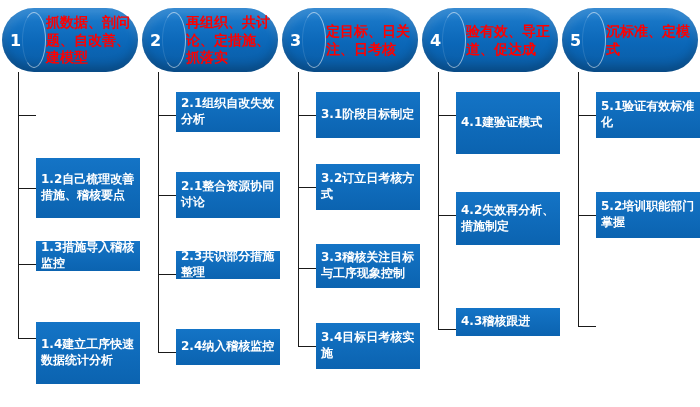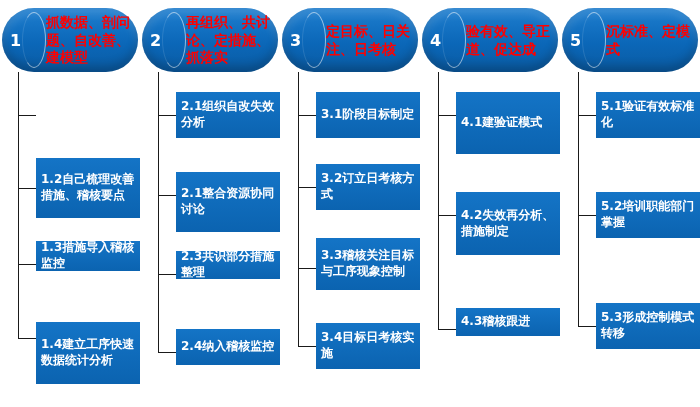--- a/index.html
+++ b/index.html
@@ -38,23 +38,23 @@
   .tk338{top:338px}.tk346{top:346px}.tk352{top:352px}
 
   .box {
     position:absolute; left:36px; width:104px;
     background:linear-gradient(180deg,#1474c6 0%, var(--box-blue,#0b63b0) 100%);
     color:#fff; font-weight:bold; font-size:12px; line-height:1.3;
     display:flex; align-items:center; padding:3px 5px;
     word-break:break-all;
   }
   .c1b1{top:92px;height:46px}.c1b2{top:158px;height:60px}.c1b3{top:241px;height:30px}.c1b4{top:322px;height:62px}
-  .c2b1{top:92px;height:46px}.c2b2{top:172px;height:60px}.c2b3{top:251px;height:28px}.c2b4{top:329px;height:36px}
-  .c3b1{top:92px;height:46px}.c3b2{top:164px;height:46px}.c3b3{top:238px;height:52px}.c3b4{top:323px;height:46px}
-  .c4b1{top:92px;height:62px}.c4b2{top:192px;height:63px}.c4b3{top:308px;height:28px}
+  .c2b1{top:92px;height:40px}.c2b2{top:172px;height:46px}.c2b3{top:251px;height:28px}.c2b4{top:329px;height:36px}
+  .c3b1{top:92px;height:46px}.c3b2{top:164px;height:46px}.c3b3{top:244px;height:44px}.c3b4{top:323px;height:46px}
+  .c4b1{top:92px;height:62px}.c4b2{top:192px;height:53px}.c4b3{top:308px;height:28px}
   .c5b1{top:92px;height:46px}.c5b2{top:192px;height:46px}.c5b3{top:303px;height:46px}
 </style>
 </head>
 <body>
 
 <div class="canvas">
 
   <div class="column col1">
     <div class="hdr">
       <span class="num">1</span>
@@ -120,16 +120,15 @@
     <div class="hdr">
       <span class="num">5</span>
       <span class="ttl">沉标准、定模式</span>
     </div>
     <div class="vline v5"></div>
     <div class="tick tk115"></div>
     <div class="tick tk215"></div>
     <div class="tick tk326"></div>
     <div class="box c5b1">5.1验证有效标准化</div>
     <div class="box c5b2">5.2培训职能部门掌握</div>
-    <div class="box c5b3">5.3形成控制模式转移</div>
   </div>
 
 </div>
 
 </body></html>

